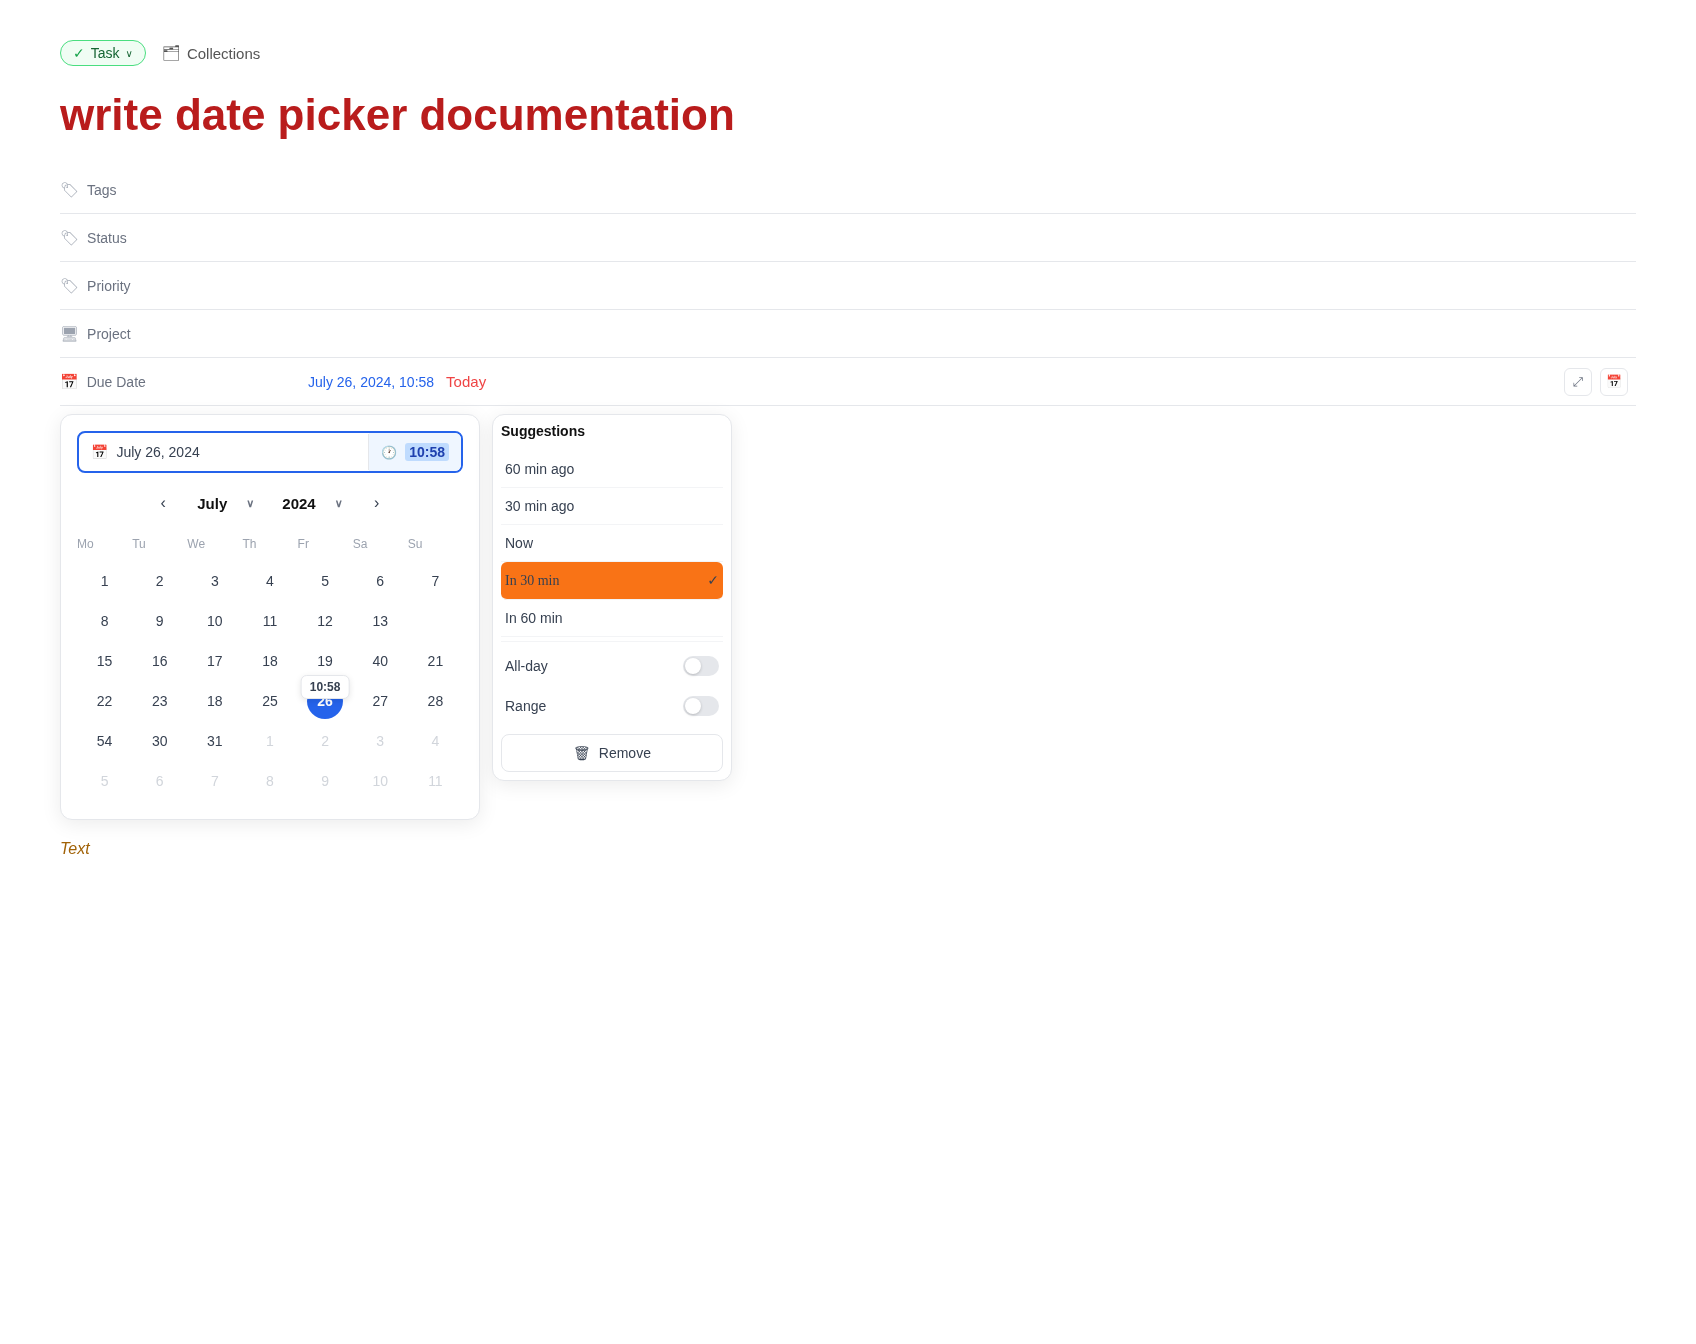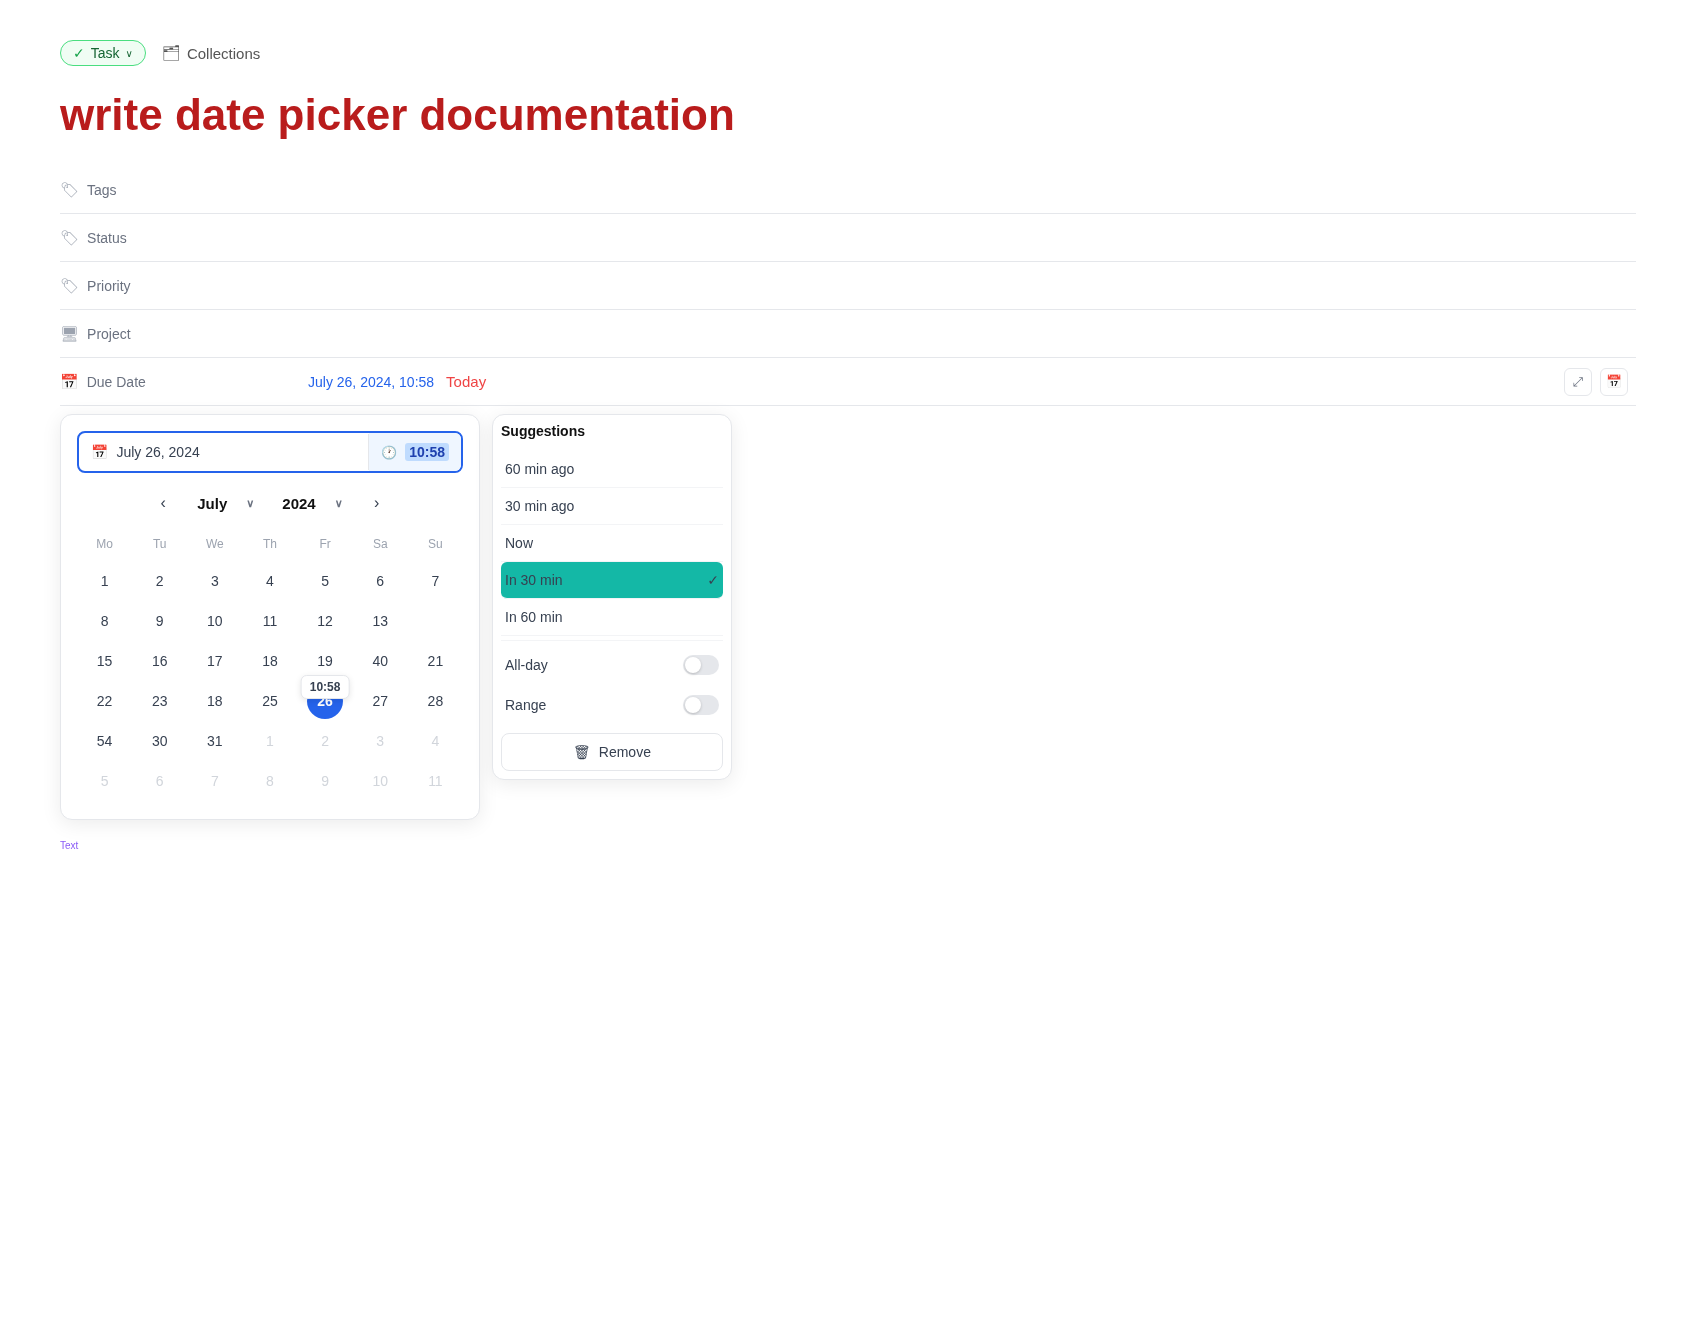--- a/index.html
+++ b/index.html
@@ -118,22 +118,23 @@
       align-items: center;
       justify-content: center;
       cursor: pointer;
       color: #6b7280;
       font-size: 13px;
     }
 
     
     .text-section {
       padding: 20px 0;
-      color: #8b5cf6;
-      font-size: 10px;
+      color: #a16207;
+      font-size: 16px;
+      font-style: italic;
     }
 
     
     .datepicker-container {
       display: flex;
       margin-top: 8px;
       gap: 0;
     }
     .calendar-panel {
       border: 1px solid #e5e7eb;
@@ -224,21 +225,20 @@
     
     .cal-grid {
       width: 100%;
     }
     .cal-header-row {
       display: grid;
       grid-template-columns: repeat(7, 1fr);
       margin-bottom: 8px;
     }
     .cal-header-cell {
-      text-align: center;
       font-size: 12px;
       font-weight: 500;
       color: #9ca3af;
       padding: 4px 0;
     }
     .cal-body-row {
       display: grid;
       grid-template-columns: repeat(7, 1fr);
       margin-bottom: 4px;
     }
@@ -307,22 +307,23 @@
       font-size: 14px;
       color: #374151;
       border-bottom: 1px solid #f3f4f6;
       cursor: pointer;
       display: flex;
       align-items: center;
       justify-content: space-between;
     }
     .suggestion-item:last-of-type { border-bottom: none; }
     .suggestion-item.active {
-      background: #14b8a6;
+      background: #f97316;
       border-radius: 6px;
+      font-family: Liberation Serif, serif;
     }
     .check-mark { color: #374151; font-size: 14px; }
 
     .divider { height: 1px; background: #f3f4f6; margin: 4px 0; }
 
     
     .toggle-row {
       display: flex;
       align-items: center;
       justify-content: space-between;

